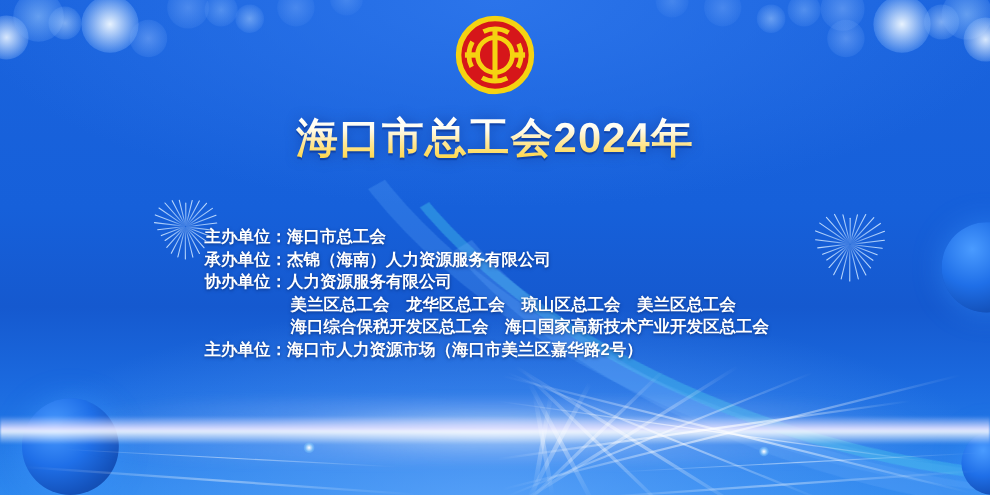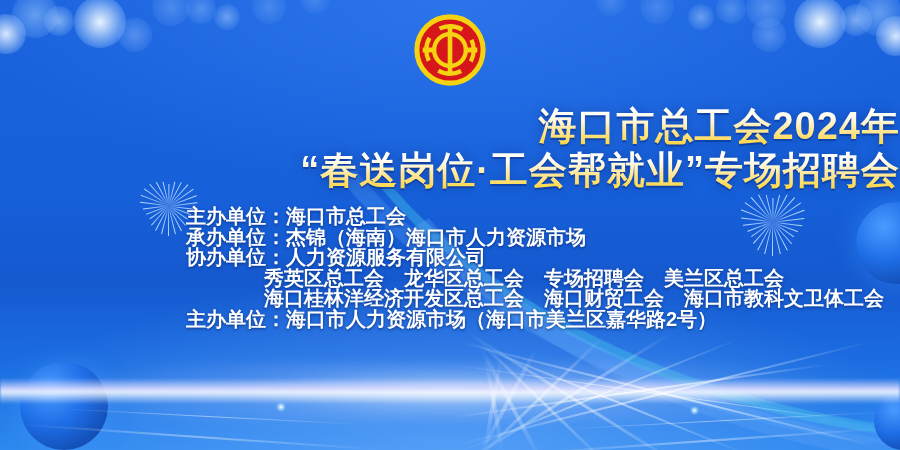--- a/index.html
+++ b/index.html
@@ -59,28 +59,27 @@
   .titles{position:absolute;left:0;right:0;top:104px;text-align:center;}
   .title-line{
     display:block;
     font-weight:bold;
     letter-spacing:1px;
     line-height:1.16;
     background:linear-gradient(180deg,#ffffff 0%,#fffdf0 30%,#ffe89a 58%,#ffd233 100%);
     -webkit-background-clip:text;background-clip:text;
     color:transparent;-webkit-text-fill-color:transparent;
     filter:drop-shadow(0 2px 0 rgba(10,50,140,.55)) drop-shadow(0 0 6px rgba(10,45,130,.45));
-    text-align:right;
   }
   .title-1{font-size:38px;}
   .title-2{font-size:38px;}
 
   .details{
     position:absolute;left:0;right:0;top:206px;
-    color:#ffffff;font-weight:bold;font-size:20px;line-height:20.6px;
+    color:#ffffff;font-weight:bold;font-size:15px;line-height:20.6px;
     text-shadow:0 1px 3px rgba(5,35,100,.75);
   }
   .drow{display:block;white-space:pre;}
   .d-left{padding-left:186px;}
   .d-indent{padding-left:264px;}
 </style>
 </head>
 <body>
 
 <div id="poster">
@@ -221,25 +220,24 @@
       <circle cx="50" cy="50" r="33" fill="none" stroke="#f5d311" stroke-width="6" stroke-dasharray="33 19" stroke-dashoffset="16.5"></circle>
       <circle cx="50" cy="50" r="22" fill="none" stroke="#f5d311" stroke-width="6"></circle>
       <rect x="46.8" y="16" width="6.4" height="68" fill="#f5d311"></rect>
       <rect x="12" y="46.6" width="16" height="6.8" fill="#f5d311"></rect>
       <rect x="72" y="46.6" width="16" height="6.8" fill="#f5d311"></rect>
     </svg>
   </div>
 
   <div class="titles">
     <span class="title-line title-1">海口市总工会2024年</span>
-    <span class="title-line title-2">“春送岗位·工会帮就业”专场招聘会</span>
   </div>
 
   <div class="details" id="details">
       <span class="drow d-left">主办单位：海口市总工会</span>
-      <span class="drow d-left">承办单位：杰锦（海南）海口市人力资源市场</span>
+      <span class="drow d-left">承办单位：杰锦（海南）人力资源服务有限公司</span>
       <span class="drow d-left">协办单位：人力资源服务有限公司</span>
-      <span class="drow d-indent">秀英区总工会　龙华区总工会　专场招聘会　美兰区总工会</span>
-      <span class="drow d-indent">海口桂林洋经济开发区总工会　海口财贸工会　海口市教科文卫体工会</span>
+      <span class="drow d-indent">美兰区总工会　龙华区总工会　琼山区总工会　美兰区总工会</span>
+      <span class="drow d-indent">海口综合保税开发区总工会　海口国家高新技术产业开发区总工会</span>
       <span class="drow d-left">主办单位：海口市人力资源市场（海口市美兰区嘉华路2号）</span>
     </div>
 
 </div>
 
 </body></html>

